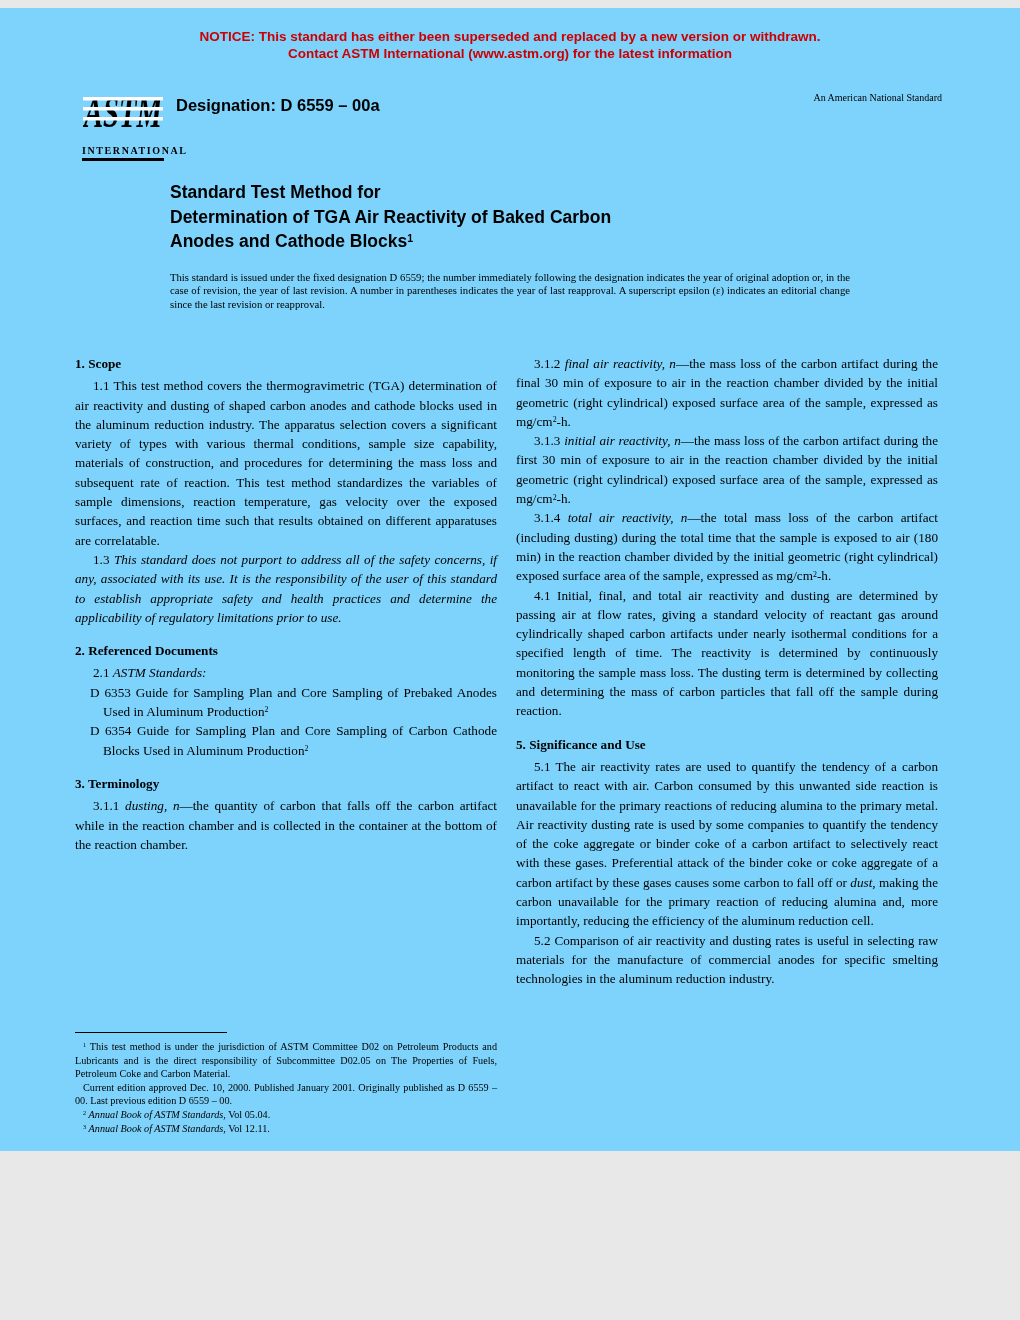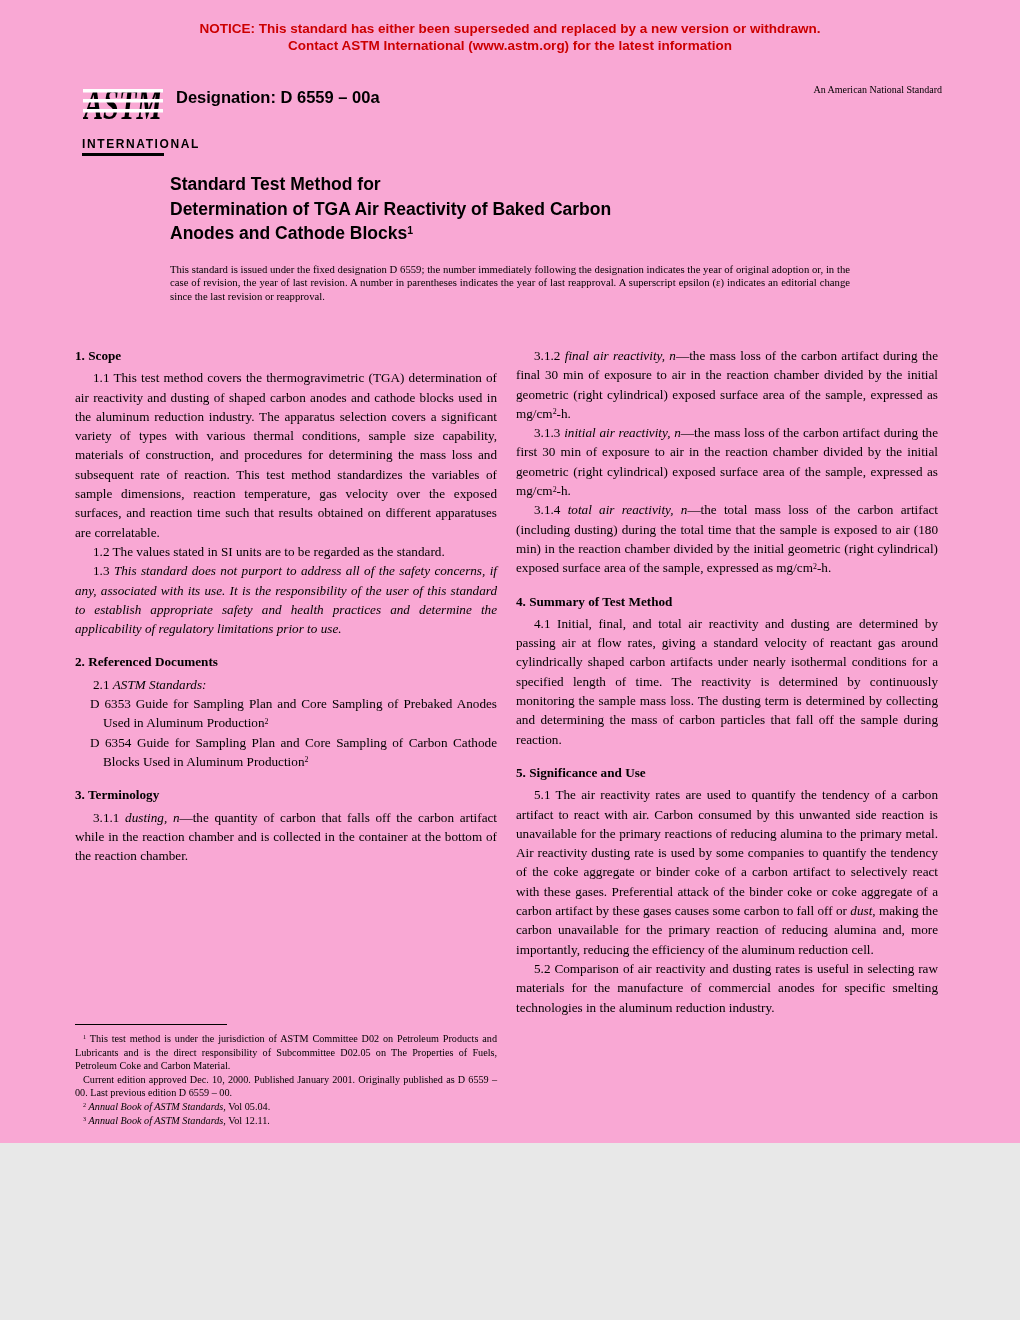--- a/index.html
+++ b/index.html
@@ -1,22 +1,22 @@
 <!DOCTYPE html>
 <html style="--notice-color: #cc0000;"><head>
 <meta charset="utf-8">
 <style>
   * { margin: 0; padding: 0; box-sizing: border-box; }
   html, body { background: #e8e8e8; }
   .page {
     position: relative;
     width: 1020px;
     height: 1143px;
-    margin: 0 auto;
-    background: #f9a8d4;
+    margin: 8px auto;
+    background: #7dd3fc;
     color: #000;
     font-family: "Liberation Serif", serif;
     overflow: hidden;
   }
   .notice {
     position: absolute;
     top: 20px; left: 0; right: 0;
     text-align: center;
     color: var(--notice-color, #cc0000);
     font-family: "Liberation Sans", sans-serif;
@@ -24,23 +24,23 @@
     font-size: 13.5px;
     line-height: 17px;
   }
   .logo {
     position: absolute;
     left: 82px; top: 76px;
     width: 82px;
     text-align: center;
   }
   .logo-sub {
-    font-family: Liberation Sans, sans-serif;
-    font-weight: bold;
-    font-size: 12px;
+    font-family: Liberation Serif, serif;
+    font-weight: bold;
+    font-size: 10px;
     letter-spacing: 1.6px;
     margin-top: 1px;
     white-space: nowrap;
   }
   .logo-rule {
     height: 2.5px;
     background: #000;
     margin-top: 2px;
   }
   .designation {
@@ -159,34 +159,32 @@
     <div>Determination of TGA Air Reactivity of Baked Carbon</div>
     <div><span>Anodes and Cathode Blocks</span><sup>1</sup></div>
   </div>
 
   <div class="preamble">This standard is issued under the fixed designation D 6559; the number immediately following the designation indicates the year of original adoption or, in the case of revision, the year of last revision. A number in parentheses indicates the year of last reapproval. A superscript epsilon (ε) indicates an editorial change since the last revision or reapproval.</div>
 
   <div class="columns">
     <div class="column">
         <div class="block heading"><span>1.  Scope</span></div>
         <div class="block para"><span>1.1 This test method covers the thermogravimetric (TGA) determination of air reactivity and dusting of shaped carbon anodes and cathode blocks used in the aluminum reduction industry. The apparatus selection covers a significant variety of types with various thermal conditions, sample size capability, materials of construction, and procedures for determining the mass loss and subsequent rate of reaction. This test method standardizes the variables of sample dimensions, reaction temperature, gas velocity over the exposed surfaces, and reaction time such that results obtained on different apparatuses are correlatable.</span></div>
-        <div class="block para"><span>1.2 The values stated in SI units are to be regarded as the standard.</span></div>
         <div class="block para"><span>1.3 </span><span class="it">This standard does not purport to address all of the safety concerns, if any, associated with its use. It is the responsibility of the user of this standard to establish appropriate safety and health practices and determine the applicability of regulatory limitations prior to use.</span></div>
         <div class="block heading"><span>2.  Referenced Documents</span></div>
         <div class="block para"><span>2.1 </span><span class="it">ASTM Standards:</span></div>
         <div class="block ref"><span>D 6353 Guide for Sampling Plan and Core Sampling of Prebaked Anodes Used in Aluminum Production</span><sup>2</sup></div>
         <div class="block ref"><span>D 6354 Guide for Sampling Plan and Core Sampling of Carbon Cathode Blocks Used in Aluminum Production</span><sup>2</sup></div>
         <div class="block heading"><span>3.  Terminology</span></div>
         <div class="block para"><span>3.1.1 </span><span class="it">dusting, n</span><span>—the quantity of carbon that falls off the carbon artifact while in the reaction chamber and is collected in the container at the bottom of the reaction chamber.</span></div>
       </div>
     <div class="column">
         <div class="block para"><span>3.1.2 </span><span class="it">final air reactivity, n</span><span>—the mass loss of the carbon artifact during the final 30 min of exposure to air in the reaction chamber divided by the initial geometric (right cylindrical) exposed surface area of the sample, expressed as mg/cm</span><sup>2</sup><span>-h.</span></div>
         <div class="block para"><span>3.1.3 </span><span class="it">initial air reactivity, n</span><span>—the mass loss of the carbon artifact during the first 30 min of exposure to air in the reaction chamber divided by the initial geometric (right cylindrical) exposed surface area of the sample, expressed as mg/cm</span><sup>2</sup><span>-h.</span></div>
         <div class="block para"><span>3.1.4 </span><span class="it">total air reactivity, n</span><span>—the total mass loss of the carbon artifact (including dusting) during the total time that the sample is exposed to air (180 min) in the reaction chamber divided by the initial geometric (right cylindrical) exposed surface area of the sample, expressed as mg/cm</span><sup>2</sup><span>-h.</span></div>
-        <div class="block heading"><span>4.  Summary of Test Method</span></div>
         <div class="block para"><span>4.1 Initial, final, and total air reactivity and dusting are determined by passing air at flow rates, giving a standard velocity of reactant gas around cylindrically shaped carbon artifacts under nearly isothermal conditions for a specified length of time. The reactivity is determined by continuously monitoring the sample mass loss. The dusting term is determined by collecting and determining the mass of carbon particles that fall off the sample during reaction.</span></div>
         <div class="block heading"><span>5.  Significance and Use</span></div>
         <div class="block para"><span>5.1 The air reactivity rates are used to quantify the tendency of a carbon artifact to react with air. Carbon consumed by this unwanted side reaction is unavailable for the primary reactions of reducing alumina to the primary metal. Air reactivity dusting rate is used by some companies to quantify the tendency of the coke aggregate or binder coke of a carbon artifact to selectively react with these gases. Preferential attack of the binder coke or coke aggregate of a carbon artifact by these gases causes some carbon to fall off or </span><span class="it">dust</span><span>, making the carbon unavailable for the primary reaction of reducing alumina and, more importantly, reducing the efficiency of the aluminum reduction cell.</span></div>
         <div class="block para"><span>5.2 Comparison of air reactivity and dusting rates is useful in selecting raw materials for the manufacture of commercial anodes for specific smelting technologies in the aluminum reduction industry.</span></div>
       </div>
   </div>
 
   <div class="footnotes">
     <div class="fn-rule"></div>
     <div>

